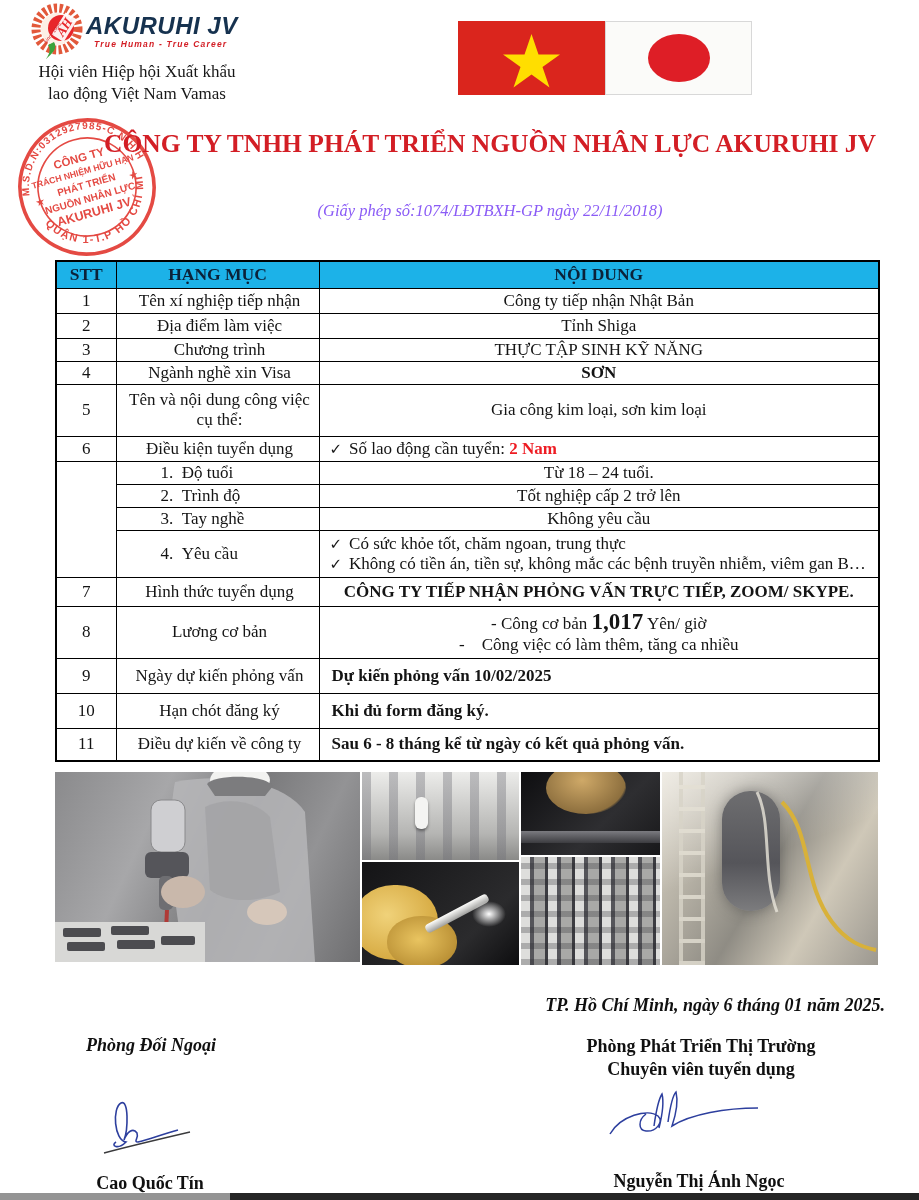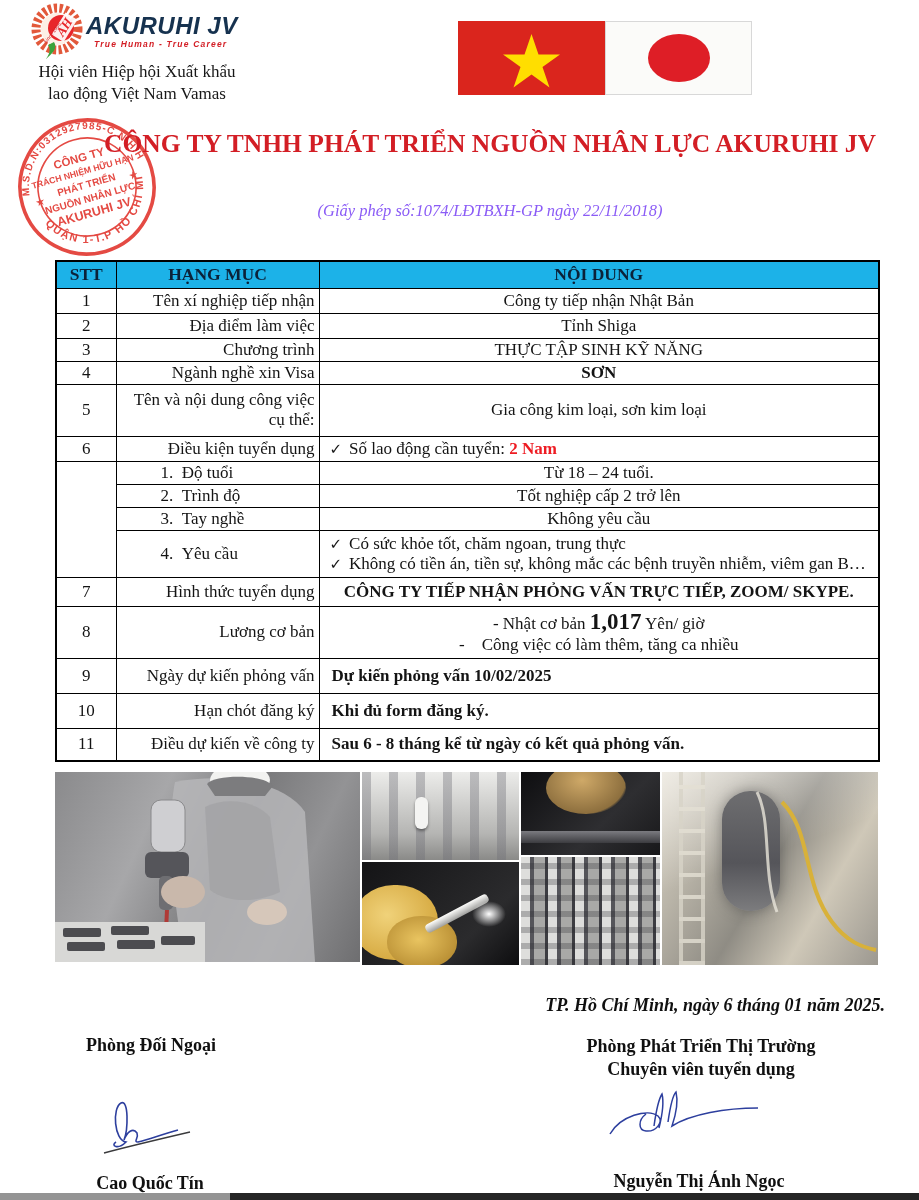--- a/index.html
+++ b/index.html
@@ -26,21 +26,21 @@
                    font-size:27px; font-weight:bold; color:#d31e25; z-index:2; }
   .title-license { position:absolute; left:95px; top:201px; width:790px; text-align:center;
                    font-size:16.5px; font-style:italic; color:#8b5cf6; z-index:2; }
 
   
   table.main { position:absolute; left:55px; top:260px; width:823px; border-collapse:collapse;
                table-layout:fixed; border:2px solid #000; }
   table.main th, table.main td { border:1px solid #000; font-size:17px; color:#141414; padding:1px 4px; vertical-align:middle; }
   table.main th { background:#1cb2e8; color:#0b2239; font-size:17.5px; font-weight:bold; height:27px; }
   .c-stt { text-align:center; }
-  .c-lbl { text-align:right; padding-left:8px !important;margin-left:48px; }
+  .c-lbl { text-align:center; padding-left:8px !important;margin-left:48px; }
   .c-sub { text-align:left; padding-left:44px !important; }
   .ctr { text-align:center; }
   .lft { text-align:left; padding-left:10px !important; }
   .red { color:#ee1c23; }
   .bold { font-weight:bold; }
   .big-num { font-size:23px; font-weight:bold; }
   .chk { display:inline-block; margin-right:7px; font-family:"DejaVu Sans",sans-serif; font-size:15px; }
   .r7c { font-size:18px; font-weight:bold; }
   .r911 { font-weight:bold; font-size:17.5px; padding-left:12px !important; text-align:left; }
   .dashline { display:block; }
@@ -82,21 +82,21 @@
   .ph-6 .sheen { position:absolute; inset:0; background:linear-gradient(160deg, rgba(255,255,255,.55), rgba(255,255,255,0) 45%); }
   .ph-6 .worker { position:absolute; left:28%; top:10%; width:58px; height:120px; border-radius:28px;
           background:linear-gradient(#6e6e70,#55555a 60%,#7c7c7e); box-shadow:0 0 14px rgba(60,60,60,.5); }
   .ph-6 .ladder { position:absolute; left:8%; top:0; width:26px; height:100%;
           background:repeating-linear-gradient(0deg,#e4e0d4 0 4px, transparent 4px 22px),
                      linear-gradient(90deg,#d8d4c8 0 4px, transparent 4px 22px, #d8d4c8 22px 26px); opacity:.8; }
 
   
   .date-line { position:absolute; left:385px; top:995px; width:500px; text-align:right;
                font-size:18px; font-weight:bold; font-style:italic; color:#101010; }
-  .dept-left { position:absolute; left:86px; top:1035px; font-size:18px; font-weight:bold; color:#101010; }
+  .dept-left { position:absolute; left:86px; top:1035px; font-size:18px; font-weight:bold; color:#101010;font-style:italic; }
   .dept-right { position:absolute; left:553px; top:1035px; width:296px; text-align:center;
                 font-size:18px; font-weight:bold; line-height:23px; color:#101010; }
   .sig { position:absolute; }
   .sig-left { left:98px; top:1090px; }
   .sig-right { left:596px; top:1086px; }
   .name-left { position:absolute; left:60px; top:1173px; width:180px; text-align:center;
                font-size:18px; font-weight:bold; color:#101010; }
   .name-right { position:absolute; left:568px; top:1171px; width:262px; text-align:center;
                font-size:18px; font-weight:bold; color:#101010; }
   .edge-bar-l { position:absolute; left:0; top:1193px; width:230px; height:7px; background:#949494; }
@@ -238,21 +238,21 @@
     </tr>
     <tr style="height:29px">
       <td class="c-stt">7</td>
       <td class="c-lbl">Hình thức tuyển dụng</td>
       <td class="ctr r7c">CÔNG TY TIẾP NHẬN PHỎNG VẤN TRỰC TIẾP, ZOOM/ SKYPE.</td>
     </tr>
     <tr style="height:52px">
       <td class="c-stt">8</td>
       <td class="c-lbl">Lương cơ bản</td>
       <td class="ctr red">
-        <span class="dashline"><span>- Nhật cơ bản </span><span class="big-num">1,017</span><span> Yên/ giờ</span></span>
+        <span class="dashline"><span>- Công cơ bản </span><span class="big-num">1,017</span><span> Yên/ giờ</span></span>
         <span class="dashline"><span>-</span>&nbsp;&nbsp;&nbsp;&nbsp;<span>Công việc có làm thêm, tăng ca nhiều</span></span>
       </td>
     </tr>
     <tr style="height:35px">
       <td class="c-stt">9</td>
       <td class="c-lbl">Ngày dự kiến phỏng vấn</td>
       <td class="r911">Dự kiến phỏng vấn 10/02/2025</td>
     </tr>
     <tr style="height:35px">
       <td class="c-stt">10</td>

